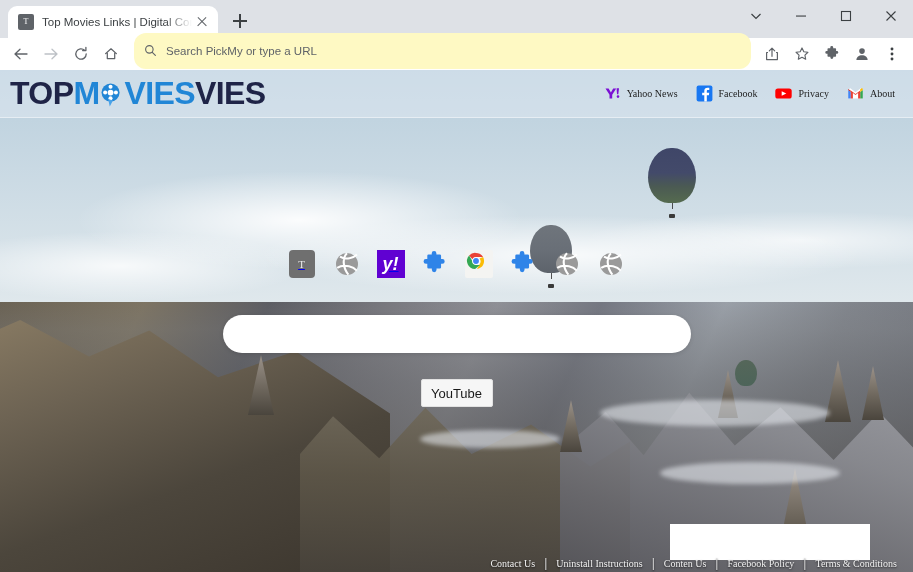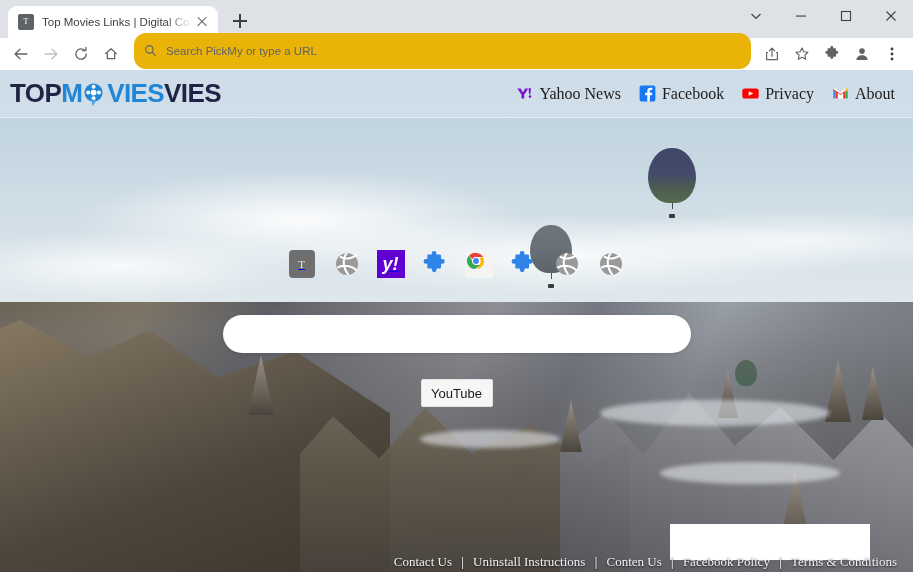--- a/index.html
+++ b/index.html
@@ -87,21 +87,21 @@
     padding: 0 6px;
     position: relative;
     z-index: 40;
   }
   .tb-btn { width: 28px; height: 28px; position: relative; flex: 0 0 28px; margin: 0 1px; }
   .tb-btn svg { position: absolute; left: 50%; top: 50%; transform: translate(-50%,-50%); }
 
   .omnibox {
     flex: 1 1 auto;
     height: 36px;
-    background: #eab308;
+    background: #fef9c3;
     border-radius: 12px;
     display: flex; align-items: center;
     margin: 0 6px 7px 8px;
     padding: 0 10px;
     min-width: 0;
   }
   .omni-text {
     font-size: 11.5px;
     color: #5f6368;
     margin-left: 9px;
@@ -196,21 +196,21 @@
   .site-header {
     position: absolute; left: 0; top: 0;
     width: 913px; height: 48px;
     background: rgba(222,232,240,0.55);
     border-bottom: 1px solid rgba(255,255,255,0.45);
     display: flex; align-items: center;
     z-index: 20;
   }
   .logo {
     margin-left: 10px;
-    font-size: 26px;
+    font-size: 32px;
     font-weight: bold;
     letter-spacing: -0.6px;
     display: flex; align-items: center;
     font-family: "Liberation Sans", sans-serif;
   }
   .logo .dark { color: #1f2447; }
   .logo .blue { color: #2186d6; }
   .reel {
     display: inline-block; position: relative;
     width: 25px; height: 25px; margin: 0 0px;
@@ -219,21 +219,21 @@
   .reel svg { position: absolute; left: 0; top: 1px; }
 
   .header-links {
     margin-left: auto; margin-right: 18px;
     display: flex; align-items: center;
     gap: 18px;
   }
   .hlink {
     display: flex; align-items: center; gap: 6px;
     font-family: "Liberation Serif", serif;
-    font-size: 16px;
+    font-size: 10px;
     color: #1c1c1c;
     text-decoration: none;
     white-space: nowrap;
   }
   .hicon { width: 17px; height: 17px; position: relative; flex: 0 0 17px; }
   .hicon svg { position: absolute; left: 0; top: 0; }
 
   
   .shortcuts {
     position: absolute;
@@ -316,21 +316,21 @@
   
   .footer {
     position: absolute;
     left: 0; right: 0; bottom: 2px;
     display: flex; justify-content: flex-end; align-items: center;
     padding-right: 16px;
     z-index: 18;
   }
   .footer a {
     font-family: "Liberation Serif", serif;
-    font-size: 13px;
+    font-size: 10px;
     color: #f2f2f2;
     text-decoration: none;
     text-shadow: 0 1px 2px rgba(0,0,0,0.7);
     white-space: nowrap;
   }
   .footer .sep {
     color: #dcdcdc;
     font-size: 12px;
     margin: 0 9px;
     text-shadow: 0 1px 2px rgba(0,0,0,0.7);

